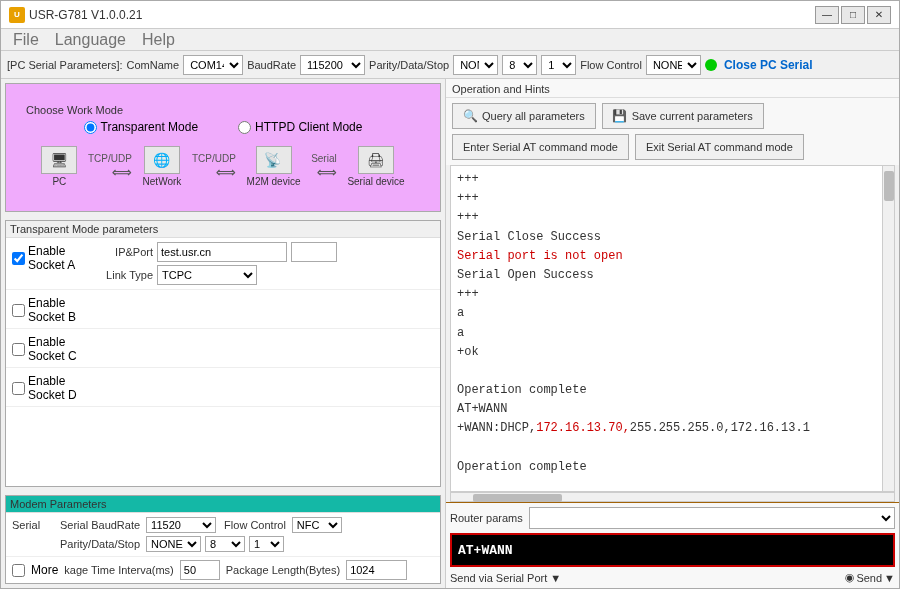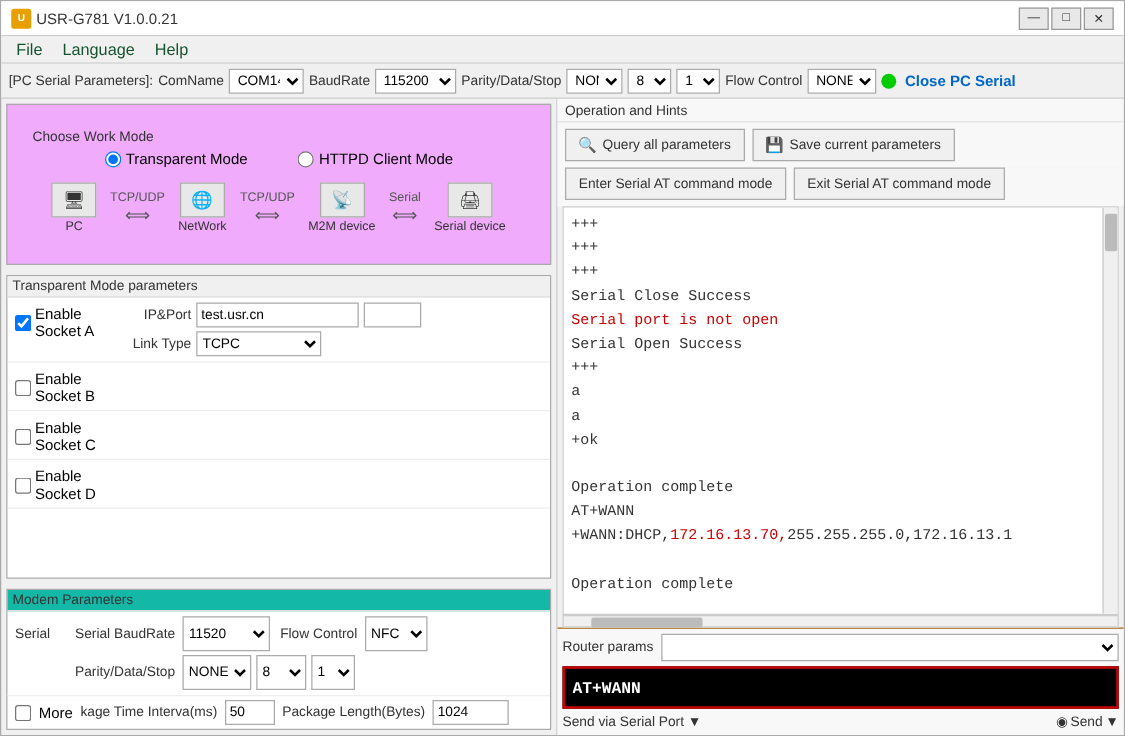--- a/index.html
+++ b/index.html
@@ -71,22 +71,22 @@
       background: #f0f0f0;
       display: flex;
       align-items: center;
       padding: 0 4px;
       border-bottom: 1px solid #ccc;
       flex-shrink: 0;
     }
     .menu-item {
       padding: 10px 8px;
       cursor: pointer;
-      font-size: 13px;
-      color: #14532d;
+      font-size: 16px;
+      color: #737373;
     }
     
     .serial-bar {
       height: 28px;
       background: #f0f0f0;
       display: flex;
       align-items: center;
       padding: 2px 6px;
       border-bottom: 1px solid #ccc;
       gap: 4px;
@@ -177,21 +177,21 @@
       display: flex;
       align-items: center;
       justify-content: center;
       font-size: 14px;
     }
     .arrow {
       font-size: 14px;
       color: #555;
       display: flex;
       flex-direction: column;
-      align-items: center;
+      align-items: flex-end;
       font-size: 10px;
     }
     .arrow-sym { font-size: 14px; }
     
     .transparent-params {
       border: 1px solid #aaa;
       margin: 4px;
       flex: 1;
       overflow-y: auto;
       background: #fff;
@@ -277,21 +277,21 @@
       font-size: 11px;
       color: #333;
       min-width: 40px;
     }
     .modem-field-group {
       display: flex;
       align-items: center;
       gap: 4px;
     }
     .modem-select {
-      height: 28px;
+      height: 16px;
       border: 1px solid #aaa;
       font-size: 11px;
       background: #fff;
     }
     .more-row {
       display: flex;
       align-items: center;
       gap: 6px;
       padding: 3px 6px;
       border-top: 1px solid #eee;

